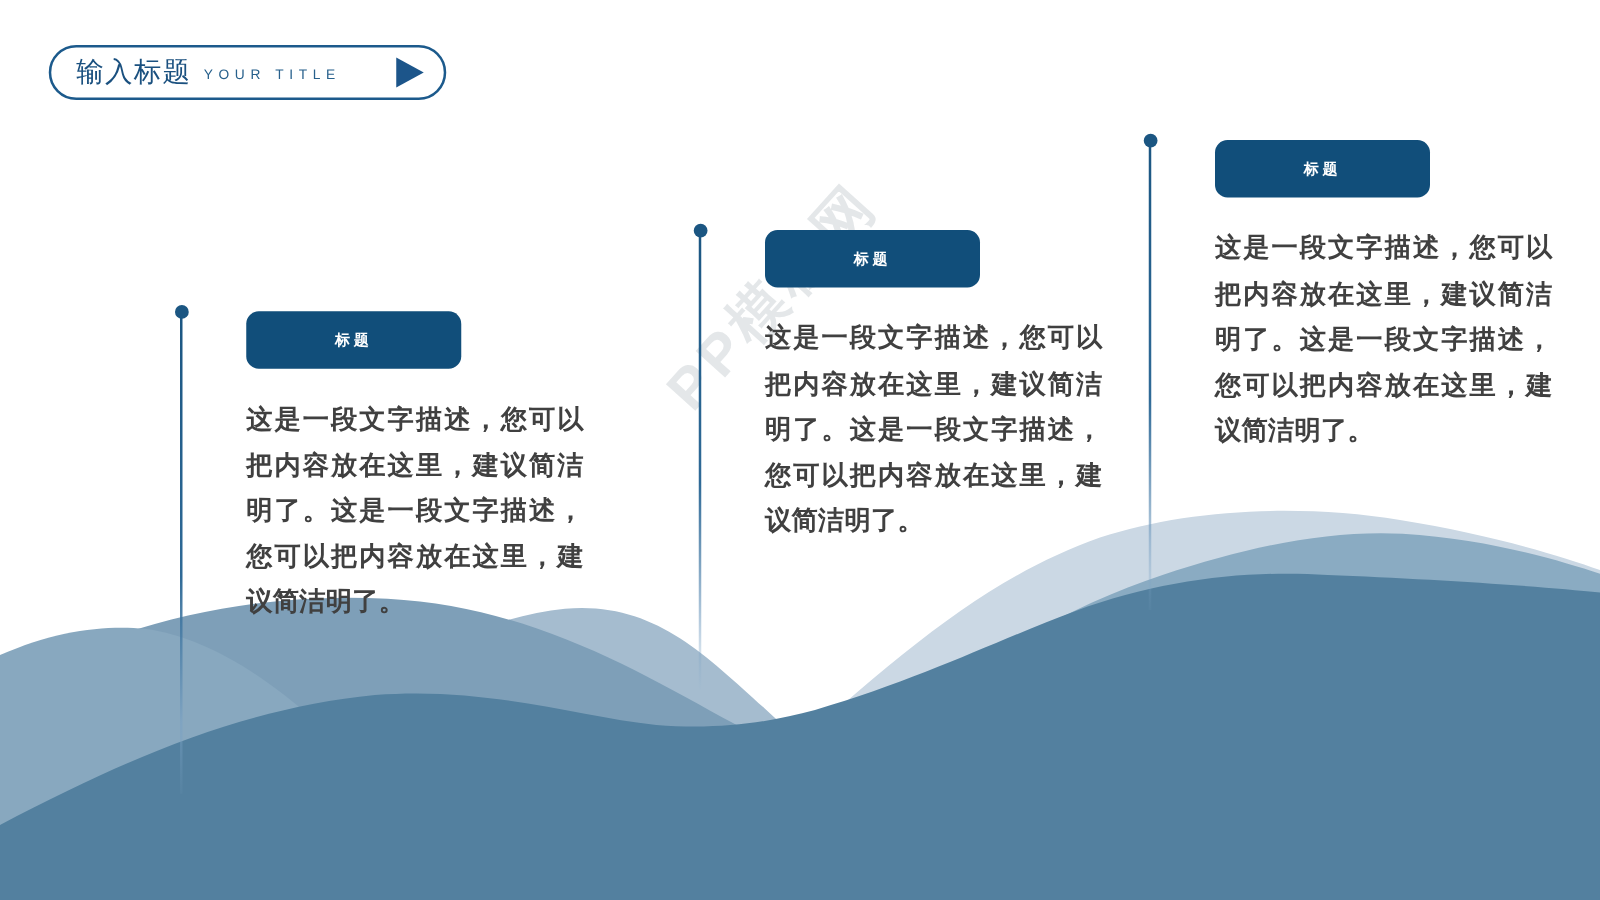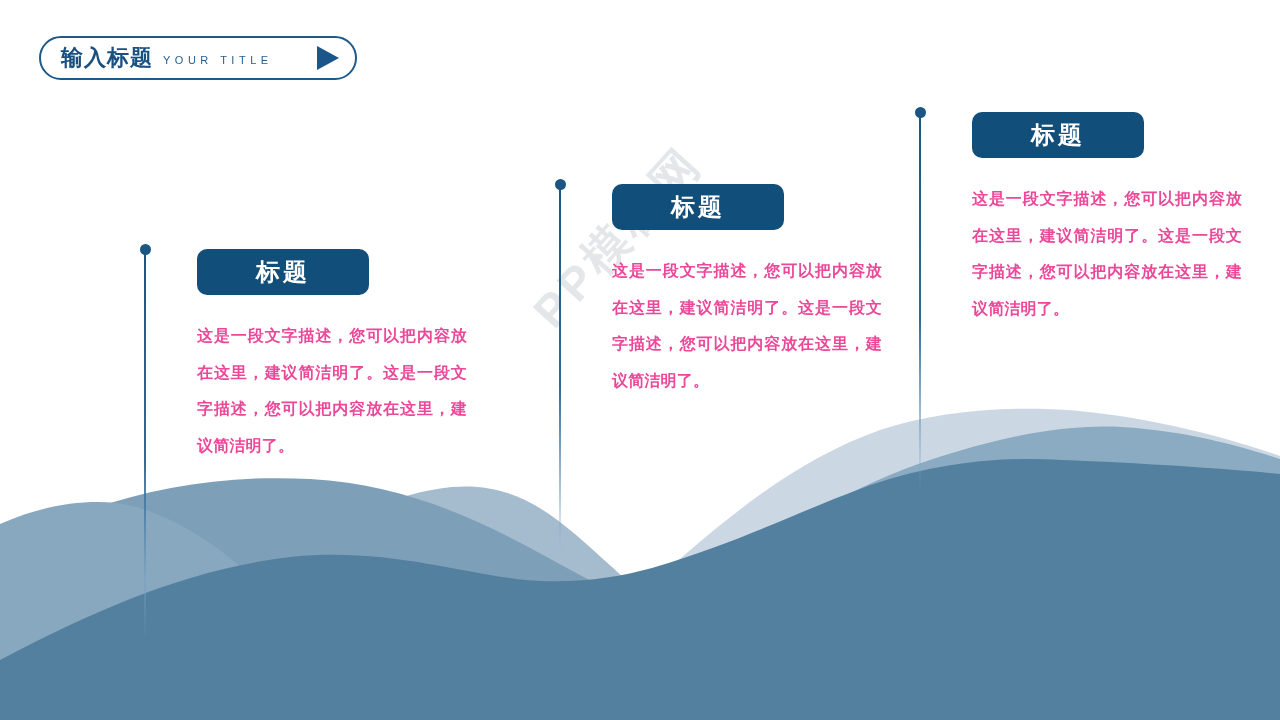--- a/index.html
+++ b/index.html
@@ -6,38 +6,38 @@
   #slide{
     position:relative;width:1280px;height:720px;background:#ffffff;
     overflow:hidden;font-family:"Liberation Sans","DejaVu Sans",sans-serif;
   }
   
   .header-pill{
     position:absolute;left:39px;top:36px;width:318px;height:44px;
     box-sizing:border-box;border:2px solid #1c5a8c;border-radius:26px;
     display:flex;align-items:center;padding:0 16px 0 20px;background:#fff;
   }
-  .header-cn{font-size:22px;font-weight:700;color:#1a507f;letter-spacing:1px;white-space:nowrap;}
+  .header-cn{font-size:22px;font-weight:400;color:#1a507f;letter-spacing:1px;white-space:nowrap;}
   .header-en{font-size:11px;font-weight:400;color:#27608c;letter-spacing:4.5px;margin-left:10px;white-space:nowrap;margin-top:4px;}
   .header-play{
     margin-left:auto;width:0;height:0;
     border-left:22px solid #1c558a;border-top:12px solid transparent;border-bottom:12px solid transparent;
   }
   
   .dot{position:absolute;width:11px;height:11px;border-radius:50%;background:#1b5682;z-index:5;}
   .vline{position:absolute;width:2px;z-index:4;
     background:linear-gradient(to bottom,#1b5682 0%,#2f6a97 55%,rgba(120,160,195,0.55) 85%,rgba(150,185,210,0.05) 100%);}
   .badge{
     position:absolute;width:172px;height:46px;border-radius:10px;background:#114e7a;
     display:flex;align-items:center;justify-content:center;z-index:5;
-    color:#ffffff;font-size:24px;font-weight:800;letter-spacing:3px;
+    color:#ffffff;font-size:12px;font-weight:800;letter-spacing:3px;
   }
   .body-text{
     position:absolute;width:270px;z-index:5;
-    font-size:16px;font-weight:700;color:#ec4899;line-height:36.5px;
+    font-size:21px;font-weight:700;color:#404040;line-height:36.5px;
     text-align:justify;letter-spacing:0.2px;
   }
   
   .c1 .dot{left:140px;top:244px;}
   .c1 .vline{left:144px;top:249px;height:386px;}
   .c1 .badge{left:197px;top:249px;}
   .c1 .body-text{left:197px;top:318px;}
   
   .c2 .dot{left:555px;top:179px;}
   .c2 .vline{left:559px;top:184px;height:368px;}

